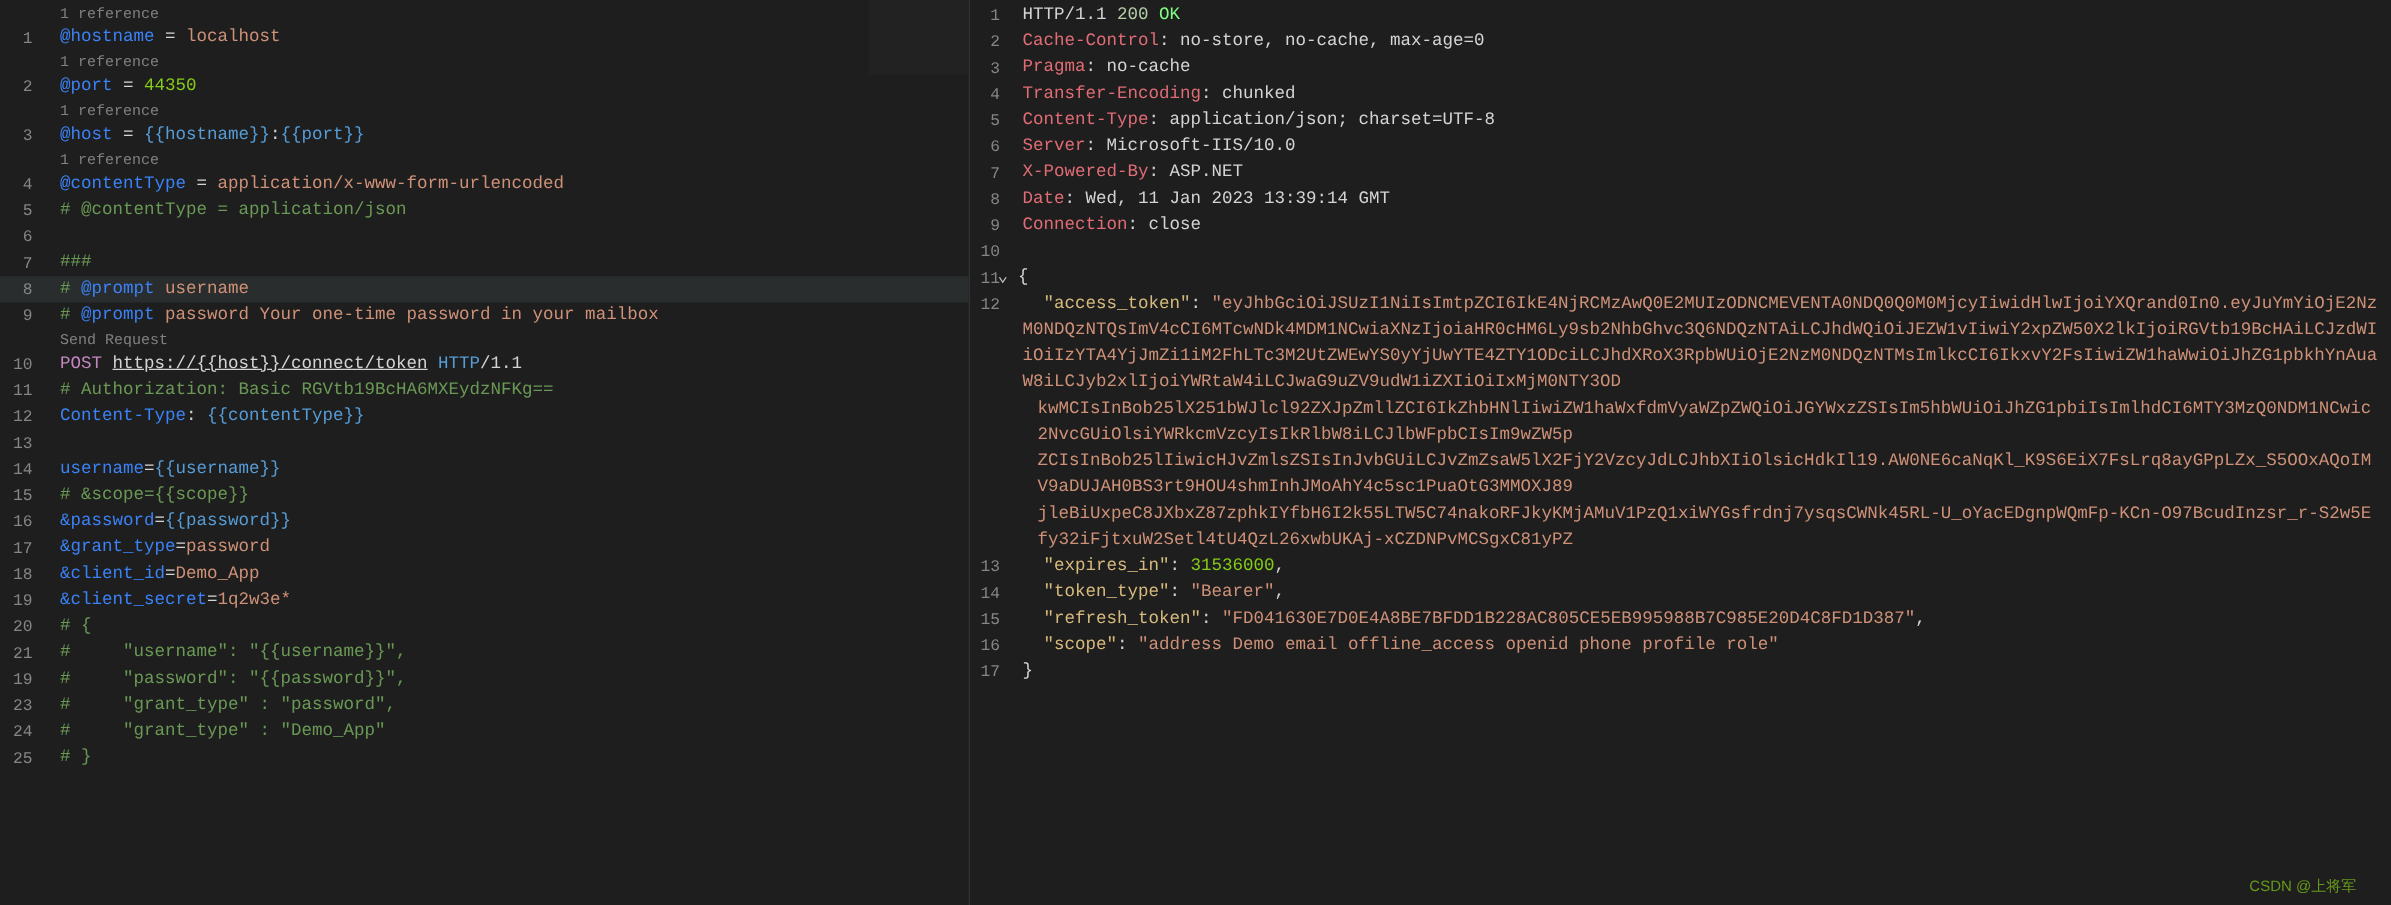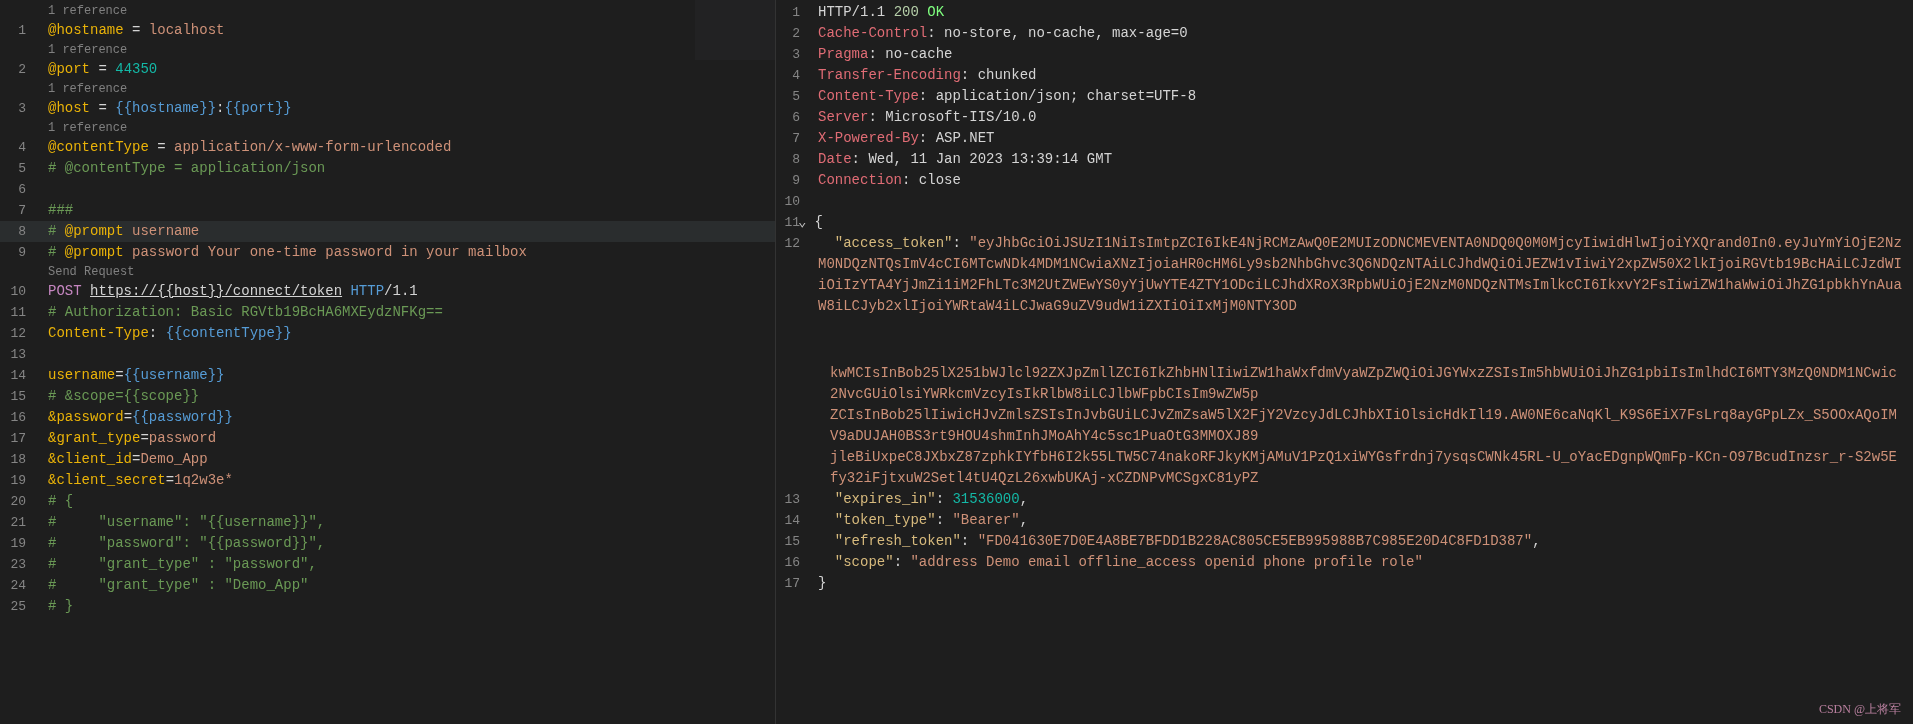--- a/index.html
+++ b/index.html
@@ -12,37 +12,37 @@
   .lines { padding-top:2px; }
   .row { display:flex; align-items:flex-start; line-height:21px; min-height:21px; white-space:pre; }
   .gutter { width:38px; text-align:right; padding-right:14px; color:#858585; user-select:none; flex-shrink:0; font-size:13px; }
   .left-pane .gutter { width:40px; }
   .bar { width:4px; flex-shrink:0; }
   .bar-blue { background:#007acc; }
   .code { white-space:pre-wrap; word-break:break-all; padding-left:4px; max-width:calc(100% - 48px); }
   .codelens { color:#999; font-size:12px; padding-left:48px; line-height:18px; opacity:.8; }
   .active-line { background:#2a2d2e; }
   
-  .var { color:#eab308; } 
+  .var { color:#3b82f6; } 
   .op { color:#d4d4d4; }
   .val { color:#ce9178; }
-  .num { color:#14b8a6; }
+  .num { color:#84cc16; }
   .tpl { color:#569cd6; }
   .cmt { color:#6a9955; }
   .mtd { color:#c586c0; }
   .url { color:#d4d4d4; text-decoration:underline;text-align:center; }
   .kw  { color:#569cd6; }
   .hdr { color:#e06c75;text-align:center; }
   .ht  { color:#d4d4d4; }
   .ok  { color:#b5cea8; }
   .okw { color:#7fff7f; }
   .key { color:#d7ba7d; }
   .str { color:#ce9178; }
   .pun { color:#d4d4d4; }
-  .watermark { position:absolute; right:12px; bottom:6px; color:#f9a8d4; font-size:12px; font-family:Liberation Serif, serif; opacity:.7; }
+  .watermark { position:absolute; right:28px; bottom:6px; color:#84cc16; font-size:12px; font-family:Liberation Sans, sans-serif; opacity:.7; }
 </style>
 </head>
 <body>
 
 <div class="split">
 
   <div class="pane left-pane">
     <div class="minimap"></div>
     <div class="lines" id="left-lines">
         <div class="codelens">1 reference</div>
@@ -85,21 +85,21 @@
         <div class="row"><div class="gutter">3</div><div class="code"><span class="hdr">Pragma</span><span class="ht">:</span><span class="ht"> no-cache</span></div></div>
         <div class="row"><div class="gutter">4</div><div class="code"><span class="hdr">Transfer-Encoding</span><span class="ht">:</span><span class="ht"> chunked</span></div></div>
         <div class="row"><div class="gutter">5</div><div class="code"><span class="hdr">Content-Type</span><span class="ht">:</span><span class="ht"> application/json; charset=UTF-8</span></div></div>
         <div class="row"><div class="gutter">6</div><div class="code"><span class="hdr">Server</span><span class="ht">:</span><span class="ht"> Microsoft-IIS/10.0</span></div></div>
         <div class="row"><div class="gutter">7</div><div class="code"><span class="hdr">X-Powered-By</span><span class="ht">:</span><span class="ht"> ASP.NET</span></div></div>
         <div class="row"><div class="gutter">8</div><div class="code"><span class="hdr">Date</span><span class="ht">:</span><span class="ht"> Wed, 11 Jan 2023 13:39:14 GMT</span></div></div>
         <div class="row"><div class="gutter">9</div><div class="code"><span class="hdr">Connection</span><span class="ht">:</span><span class="ht"> close</span></div></div>
         <div class="row"><div class="gutter">10</div><div class="code"><span class="ht"></span></div></div>
         <div class="row"><div class="gutter">11</div><span style="margin-left: -16px; margin-right: 4px; color: rgb(197, 197, 197);">⌄</span><div class="code"><span class="pun">{</span></div></div>
         <div class="row"><div class="gutter">12</div><div class="code"><span class="pun">  </span><span class="key">"access_token"</span><span class="pun">:</span><span class="pun"> </span><span class="str">"eyJhbGciOiJSUzI1NiIsImtpZCI6IkE4NjRCMzAwQ0E2MUIzODNCMEVENTA0NDQ0Q0M0MjcyIiwidHlwIjoiYXQrand0In0.eyJuYmYiOjE2NzM0NDQzNTQsImV4cCI6MTcwNDk4MDM1NCwiaXNzIjoiaHR0cHM6Ly9sb2NhbGhvc3Q6NDQzNTAiLCJhdWQiOiJEZW1vIiwiY2xpZW50X2lkIjoiRGVtb19BcHAiLCJzdWIiOiIzYTA4YjJmZi1iM2FhLTc3M2UtZWEwYS0yYjUwYTE4ZTY1ODciLCJhdXRoX3RpbWUiOjE2NzM0NDQzNTMsImlkcCI6IkxvY2FsIiwiZW1haWwiOiJhZG1pbkhYnAuaW8iLCJyb2xlIjoiYWRtaW4iLCJwaG9uZV9udW1iZXIiOiIxMjM0NTY3OD</span></div></div>
-        <div class="row"><div class="gutter"></div><div class="code" style="padding-left: 16px; margin-top: 46px;"><span class="str">kwMCIsInBob25lX251bWJlcl92ZXJpZmllZCI6IkZhbHNlIiwiZW1haWxfdmVyaWZpZWQiOiJGYWxzZSIsIm5hbWUiOiJhZG1pbiIsImlhdCI6MTY3MzQ0NDM1NCwic2NvcGUiOlsiYWRkcmVzcyIsIkRlbW8iLCJlbWFpbCIsIm9wZW5p</span></div></div>
+        <div class="row"><div class="gutter"></div><div class="code" style="padding-left: 16px;"><span class="str">kwMCIsInBob25lX251bWJlcl92ZXJpZmllZCI6IkZhbHNlIiwiZW1haWxfdmVyaWZpZWQiOiJGYWxzZSIsIm5hbWUiOiJhZG1pbiIsImlhdCI6MTY3MzQ0NDM1NCwic2NvcGUiOlsiYWRkcmVzcyIsIkRlbW8iLCJlbWFpbCIsIm9wZW5p</span></div></div>
         <div class="row"><div class="gutter"></div><div class="code" style="padding-left: 16px;"><span class="str">ZCIsInBob25lIiwicHJvZmlsZSIsInJvbGUiLCJvZmZsaW5lX2FjY2VzcyJdLCJhbXIiOlsicHdkIl19.AW0NE6caNqKl_K9S6EiX7FsLrq8ayGPpLZx_S5OOxAQoIMV9aDUJAH0BS3rt9HOU4shmInhJMoAhY4c5sc1PuaOtG3MMOXJ89</span></div></div>
         <div class="row"><div class="gutter"></div><div class="code" style="padding-left: 16px;"><span class="str">jleBiUxpeC8JXbxZ87zphkIYfbH6I2k55LTW5C74nakoRFJkyKMjAMuV1PzQ1xiWYGsfrdnj7ysqsCWNk45RL-U_oYacEDgnpWQmFp-KCn-O97BcudInzsr_r-S2w5Efy32iFjtxuW2Setl4tU4QzL26xwbUKAj-xCZDNPvMCSgxC81yPZ</span></div></div>
         <div class="row"><div class="gutter">13</div><div class="code"><span class="pun">  </span><span class="key">"expires_in"</span><span class="pun">:</span><span class="pun"> </span><span class="num">31536000</span><span class="pun">,</span></div></div>
         <div class="row"><div class="gutter">14</div><div class="code"><span class="pun">  </span><span class="key">"token_type"</span><span class="pun">:</span><span class="pun"> </span><span class="str">"Bearer"</span><span class="pun">,</span></div></div>
         <div class="row"><div class="gutter">15</div><div class="code"><span class="pun">  </span><span class="key">"refresh_token"</span><span class="pun">:</span><span class="pun"> </span><span class="str">"FD041630E7D0E4A8BE7BFDD1B228AC805CE5EB995988B7C985E20D4C8FD1D387"</span><span class="pun">,</span></div></div>
         <div class="row"><div class="gutter">16</div><div class="code"><span class="pun">  </span><span class="key">"scope"</span><span class="pun">:</span><span class="pun"> </span><span class="str">"address Demo email offline_access openid phone profile role"</span></div></div>
         <div class="row"><div class="gutter">17</div><div class="code"><span class="pun">}</span></div></div>
       </div>
     <div class="watermark">CSDN @上将军</div>
   </div>

